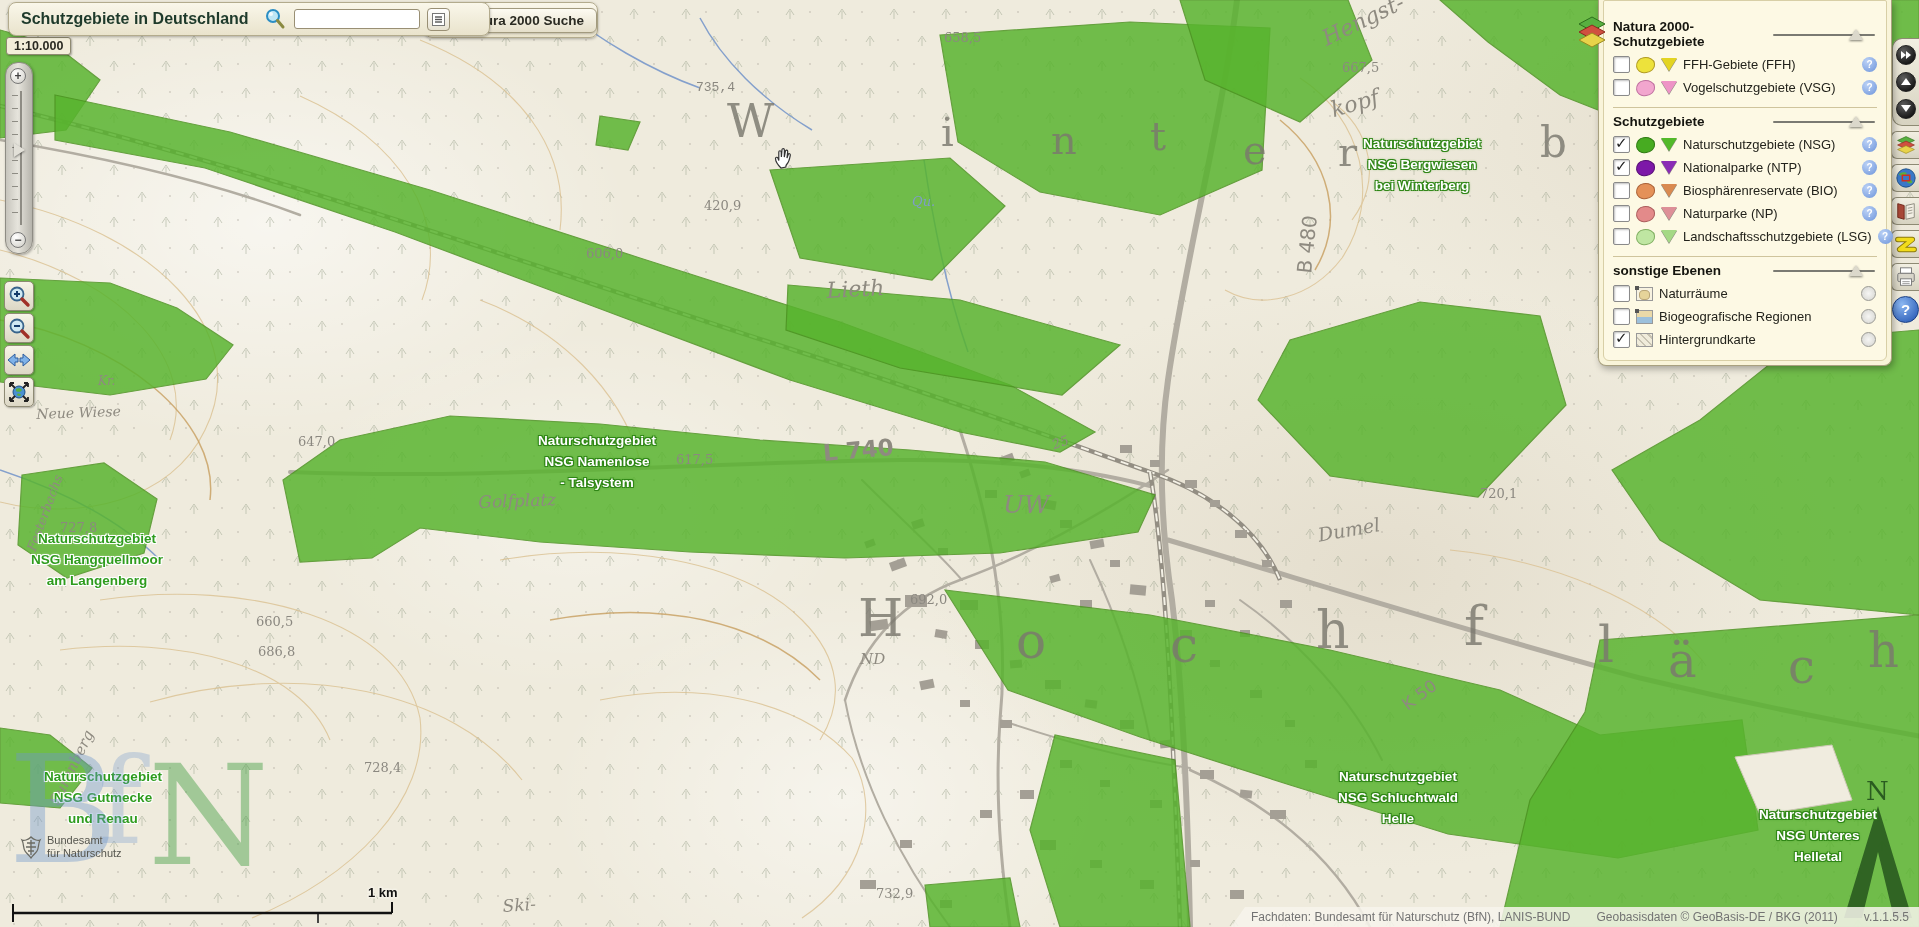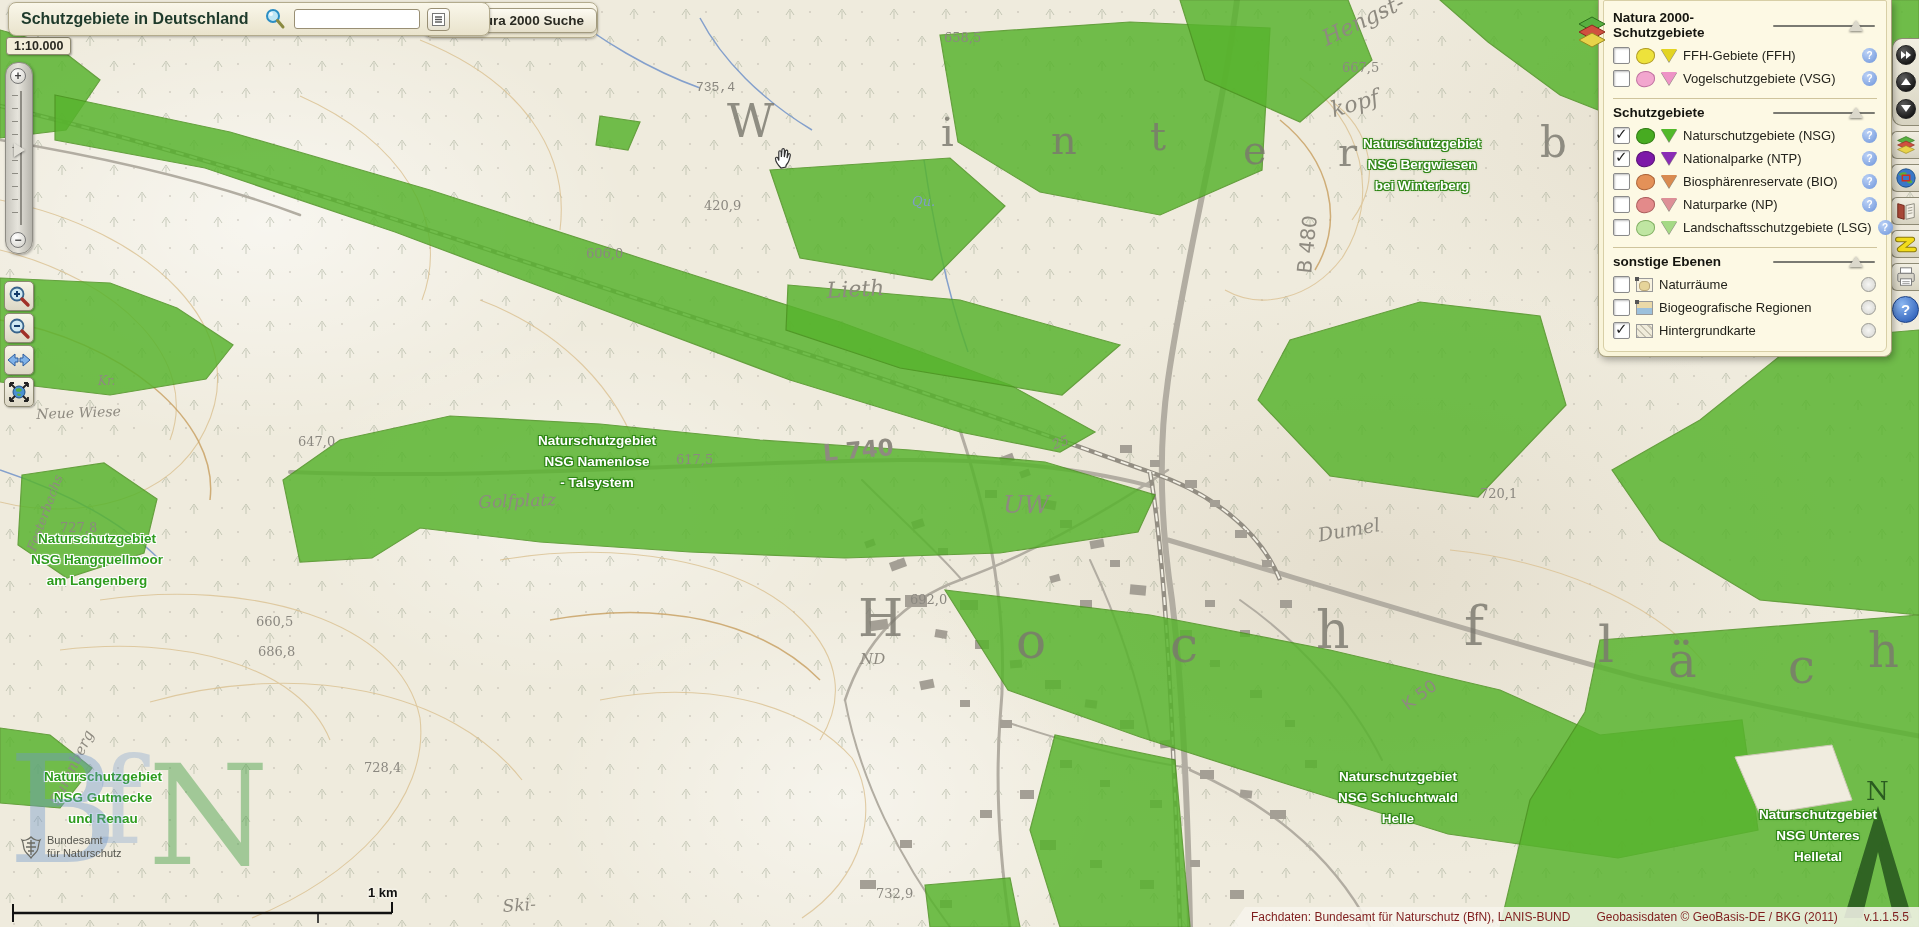--- a/index.html
+++ b/index.html
@@ -101,21 +101,21 @@
          box-shadow:2px 3px 7px rgba(0,0,0,.3);}
   .panel-header{height:25px;display:flex;align-items:center;padding:0 7px 0 10px;}
   .panel-title{font:bold 14.5px "Liberation Sans",sans-serif;color:#17170f;flex:1;}
   .pm-btn{width:21px;height:15px;background:linear-gradient(#4aae2c,#2a7d14);border:1px solid #1d5c0e;
           border-radius:2px;color:#fff;font:bold 11px/13px "DejaVu Sans",sans-serif;text-align:center;
           margin-right:8px;padding:0;cursor:pointer;}
   .pc-btn{width:17px;height:17px;border-radius:50%;background:radial-gradient(circle at 35% 30%,#444,#000);
           color:#fff;font:bold 11px/16px "Liberation Sans",sans-serif;text-align:center;border:none;
           padding:0;cursor:pointer;}
   .panel-body{background:#fdf9e4;margin:0 4px 4px;border:1px solid #d8cfa6;border-radius:2px 2px 6px 6px;
-              padding:3px 9px 9px;}
+              padding:12px 9px 9px;}
   .sec-head{display:flex;align-items:center;margin:6px 0 4px;}
   .sec-title{font:bold 13.5px "Liberation Sans",sans-serif;color:#15150f;flex:1;}
   .slider{position:relative;width:102px;height:15px;margin-right:2px;}
   .sl-track{position:absolute;left:0;right:0;top:7px;height:2px;background:#7a7a72;border-radius:1px;}
   .sl-thumb{position:absolute;left:76px;top:2px;width:0;height:0;cursor:pointer;
             border-left:7px solid transparent;border-right:7px solid transparent;
             border-bottom:11px solid #dbd8cb;filter:drop-shadow(0 1px 1px rgba(0,0,0,.5));}
   .lrow{display:flex;align-items:center;height:23px;gap:6px;}
   .cb{width:15px;height:15px;background:#fff;border:1px solid #8a8a8a;border-radius:2px;flex:none;
       box-shadow:inset 1px 1px 2px rgba(0,0,0,.25);position:relative;cursor:pointer;}
@@ -132,21 +132,21 @@
   .radio{width:13px;height:13px;border-radius:50%;border:1px solid #9a9a94;flex:none;margin-right:1px;
          background:radial-gradient(#f6f6f4,#d4d4cf);cursor:pointer;}
   .sep{height:1px;background:#cfc49c;margin:8px 0 3px;}
   .mini-icon{width:17px;height:14px;position:relative;flex:none;box-sizing:border-box;}
   .panel-layers-badge{position:absolute;left:1577px;top:12px;z-index:29;cursor:pointer;}
 
   
   .attribution{position:absolute;right:0;bottom:0;height:20px;z-index:26;display:flex;align-items:center;
                gap:26px;padding:0 10px 0 20px;background:rgba(247,245,236,.85);
                clip-path:polygon(14px 0,100% 0,100% 100%,0 100%);
-               font:12px "Liberation Sans",sans-serif;color:#7f1d1d;white-space:nowrap;}
+               font:12px "Liberation Sans",sans-serif;color:#737373;white-space:nowrap;}
 </style>
 </head>
 <body>
 
 <div id="stage">
   <div class="map-bg"></div>
 
   <svg id="map-svg" viewBox="0 0 1919 927" width="1919" height="927">
       <defs>
         <pattern id="trees" width="52" height="52" patternUnits="userSpaceOnUse">

